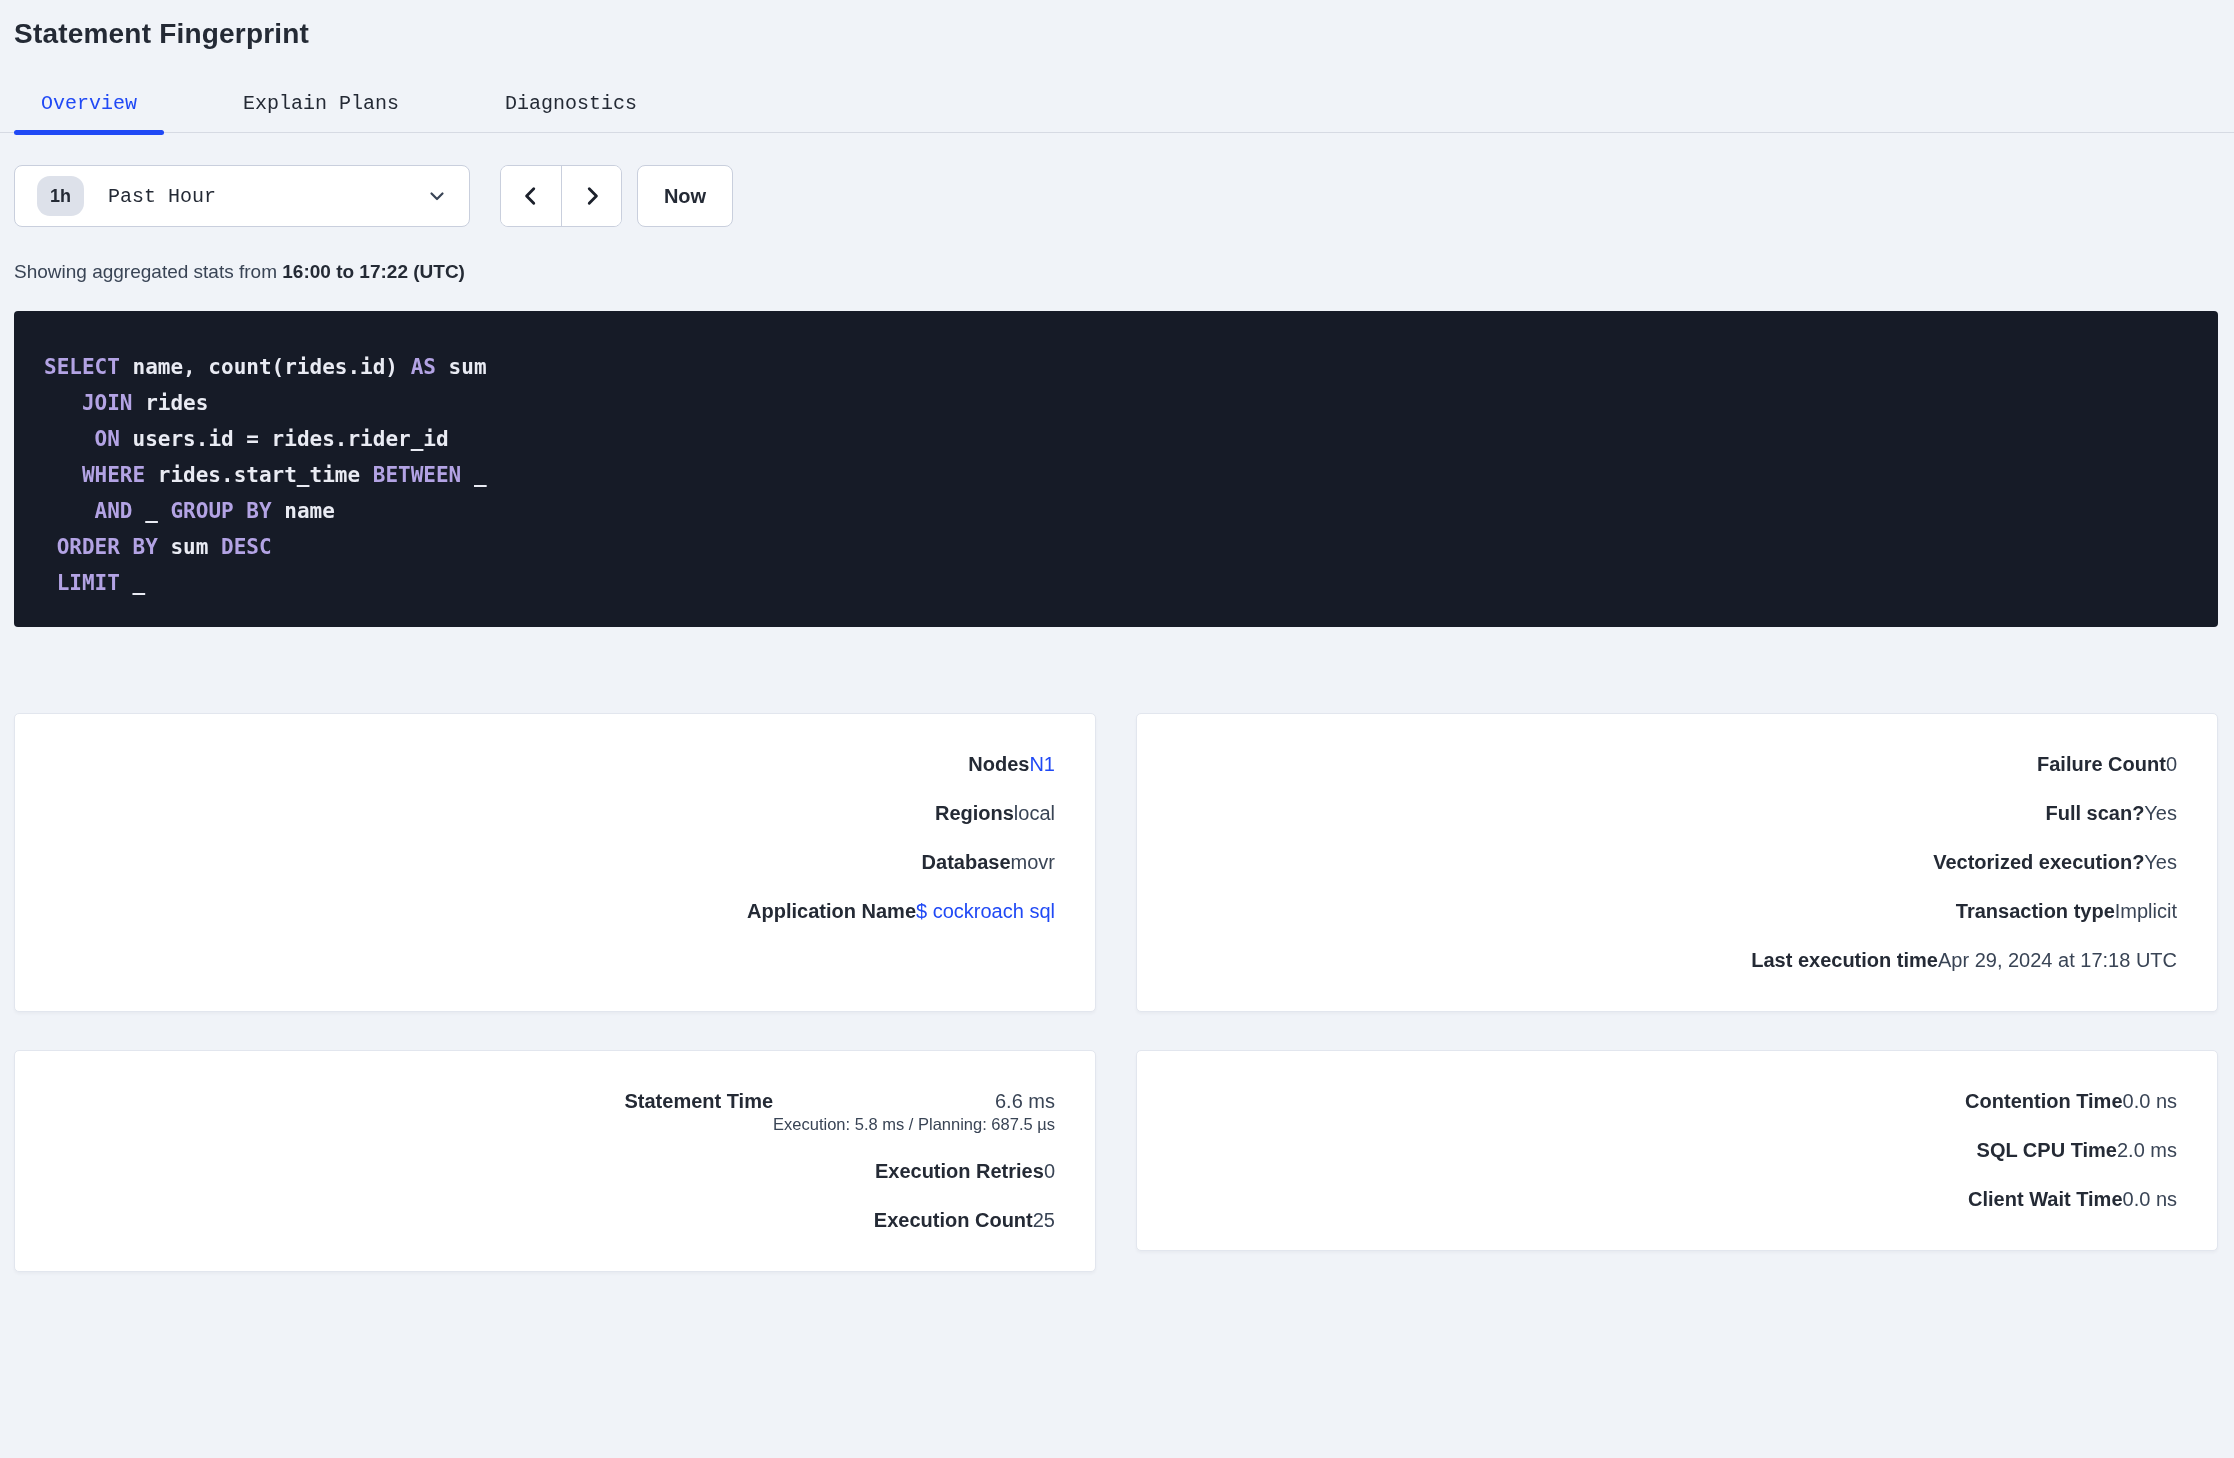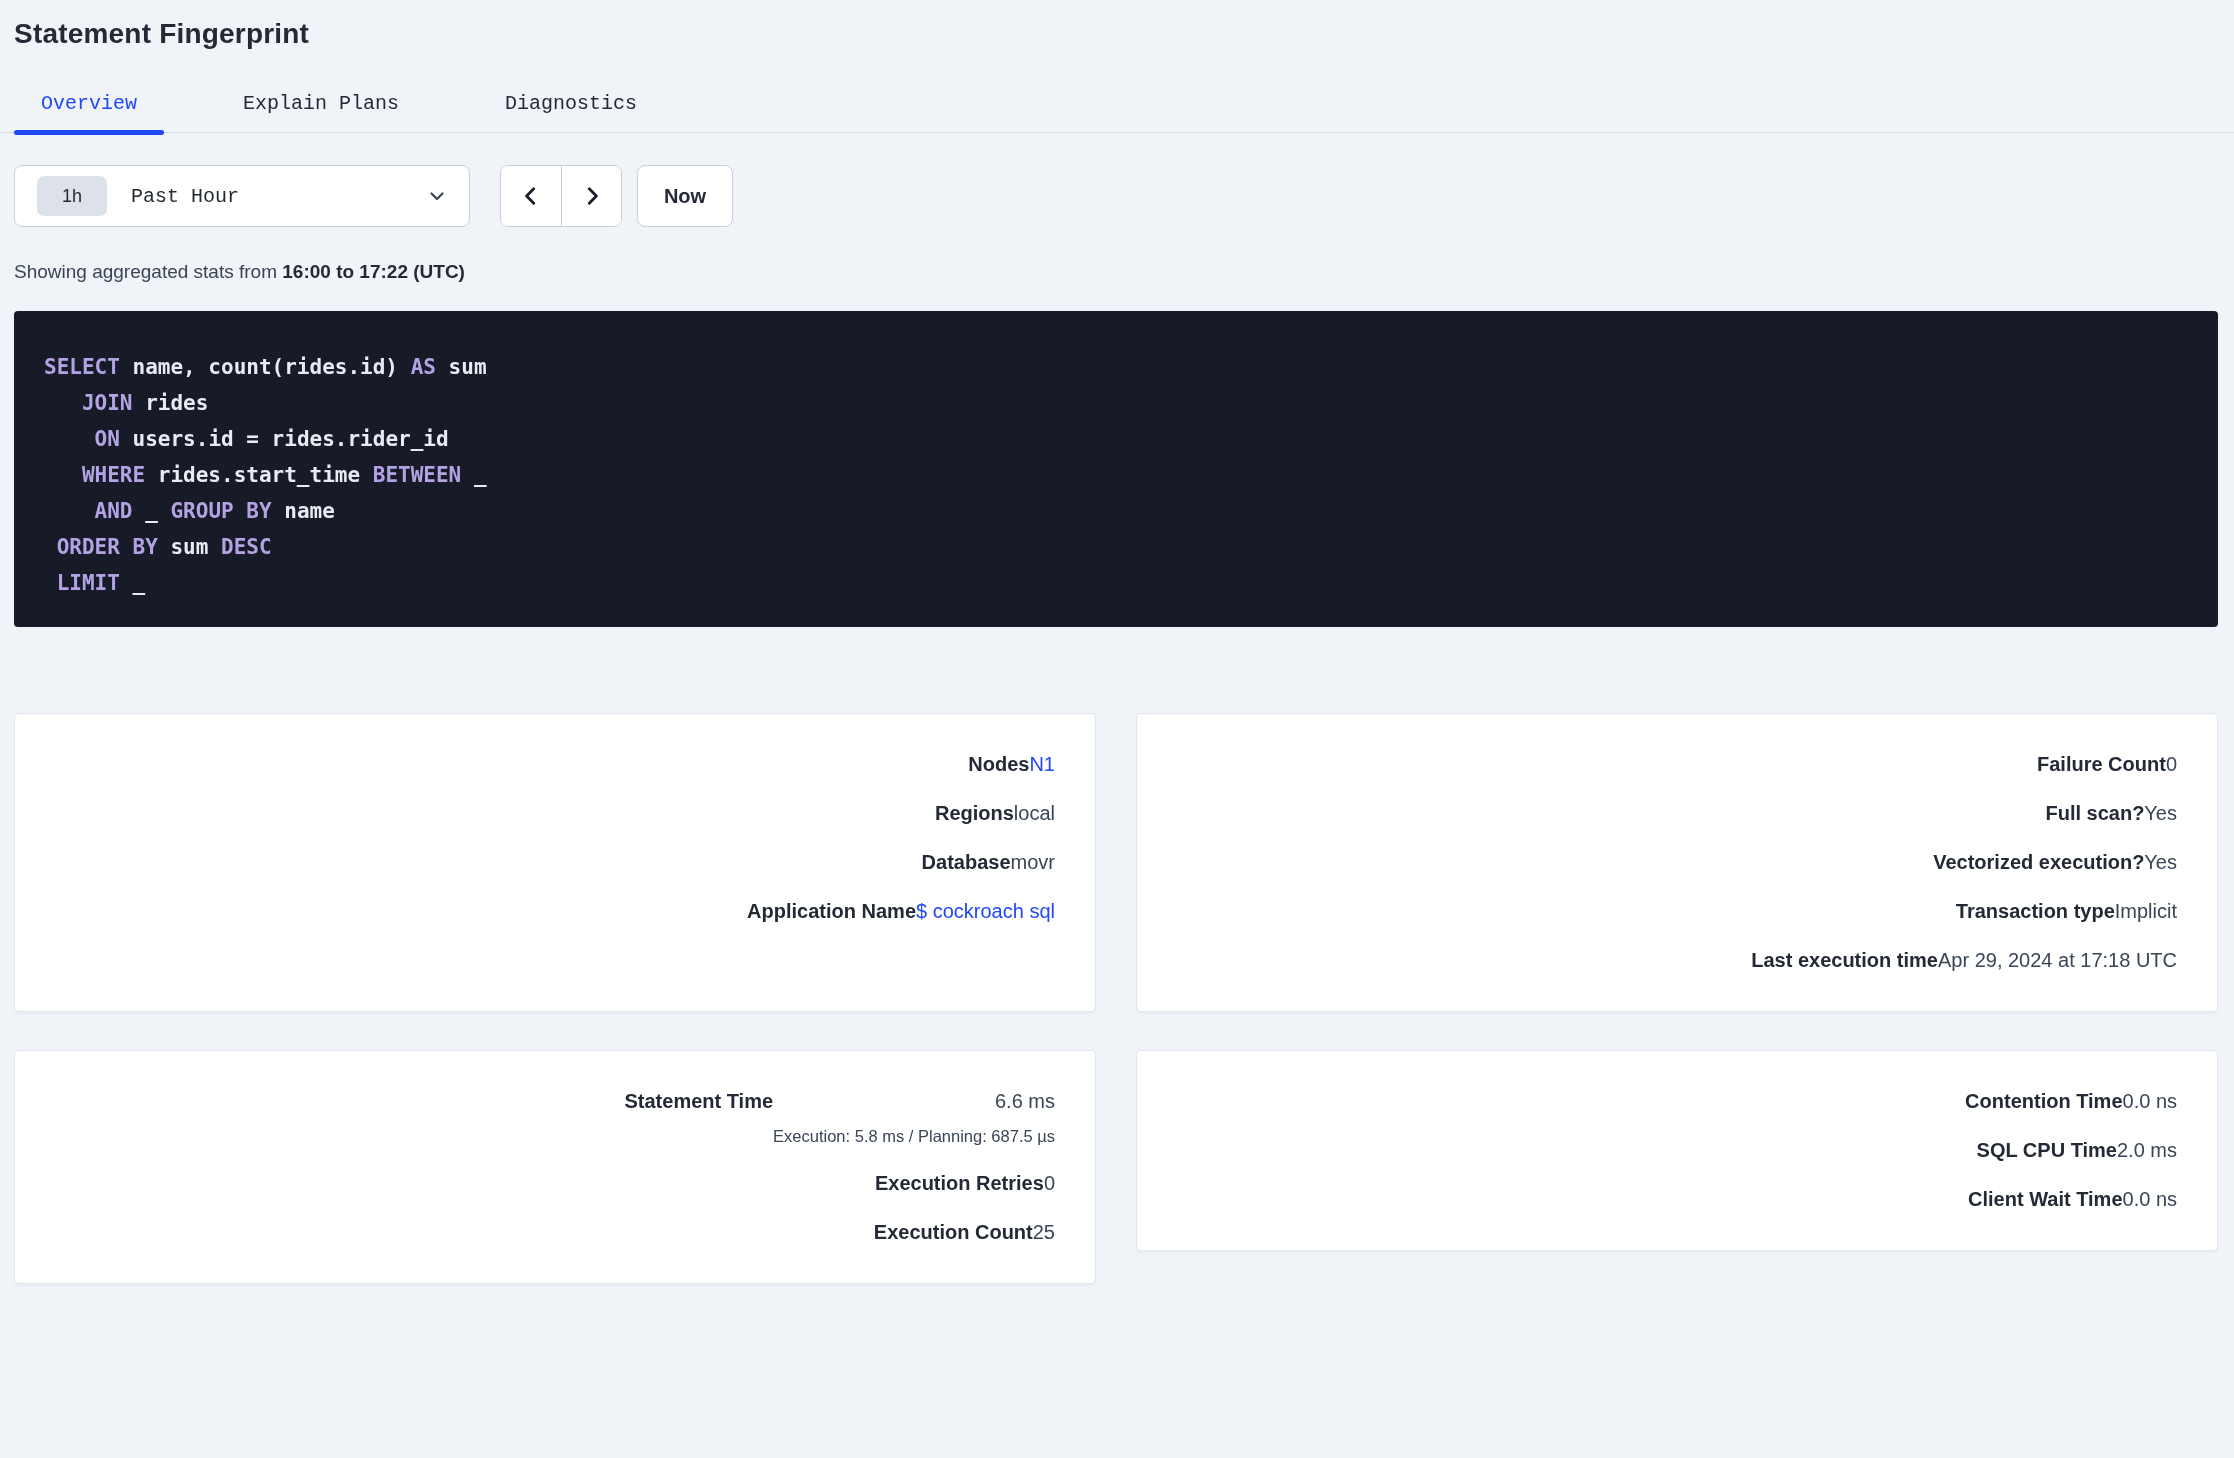--- a/index.html
+++ b/index.html
@@ -26,22 +26,22 @@
   
   .tabbar{display:flex;gap:52px;margin:30px -16px 0 -14px;padding:0 16px 0 14px;border-bottom:1px solid var(--divider);}
   .tab{position:relative;background:none;border:none;font-family:Liberation Mono, monospace;font-size:20px;color:var(--text-dark);
        padding:12px 27px 17px;cursor:pointer;}
   .tab.active{color:var(--accent);}
   .tab.active::after{content:"";position:absolute;left:0;right:0;bottom:-3px;height:5px;background:var(--accent);border-radius:3px;}
   
   .controls{display:flex;align-items:stretch;margin-top:32px;height:62px;}
   .picker{width:456px;display:flex;align-items:center;background:#fff;border:1px solid var(--control-border);
           border-radius:8px;padding:0 22px;box-sizing:border-box;cursor:pointer;}
-  .badge{background:var(--badge-bg);color:var(--text-dark);font-weight:400;font-size:18px;line-height:1;
-         padding:11px 25px;border-radius:7px;margin-right:24px;}
+  .badge{background:var(--badge-bg);color:var(--text-dark);font-weight:700;font-size:18px;line-height:1;
+         padding:11px 13px;border-radius:13px;margin-right:24px;}
   .picker-label{font-size:20px;color:var(--text-dark);font-family:Liberation Mono, monospace;}
   .picker .chev{margin-left:auto;display:flex;color:var(--text-value);}
   .btn-group{display:flex;margin-left:30px;border:1px solid var(--control-border);border-radius:8px;background:#fff;overflow:hidden;}
   .icon-btn{width:60px;display:flex;align-items:center;justify-content:center;background:#fff;border:none;cursor:pointer;color:#1b202b;}
   .icon-btn + .icon-btn{border-left:1px solid var(--control-border);}
   .now-btn{margin-left:15px;width:96px;background:#fff;border:1px solid var(--control-border);border-radius:8px;
            font-family:inherit;font-weight:700;font-size:20px;color:var(--text-dark);cursor:pointer;}
   
   .stats-line{margin-top:34px;font-size:19px;color:var(--text-value);}
   .stats-line .strong{font-weight:700;color:var(--text-dark);}
@@ -54,21 +54,21 @@
   .grid{display:grid;grid-template-columns:1fr 1fr;column-gap:40px;}
   .grid.top{margin-top:86px;}
   .grid.bottom{margin-top:38px;align-items:start;margin-bottom:14px;}
   .card{background:#fff;border:1px solid var(--card-border);border-radius:5px;padding:26px 40px;
         box-shadow:0 2px 3px rgba(40,50,70,.04);}
   .row{display:flex;justify-content:flex-end;align-items:baseline;padding:13px 0;}
   .row-label{font-weight:700;font-size:20px;color:var(--text-dark);}
   .row-value-wrap{text-align:right;}
   .row-value{font-size:20px;color:var(--text-value);}
   .row-value.link{color:var(--accent);cursor:pointer;}
-  .row-sub{font-size:16.5px;color:var(--text-value);margin-top:14px;}
+  .row-sub{font-size:16.5px;color:var(--text-value);margin-top:2px;}
   svg{display:block;}
 </style>
 </head>
 <body>
 
 <div class="page">
 
   <h1 class="title">Statement Fingerprint</h1>
 
   <div class="tabbar">

